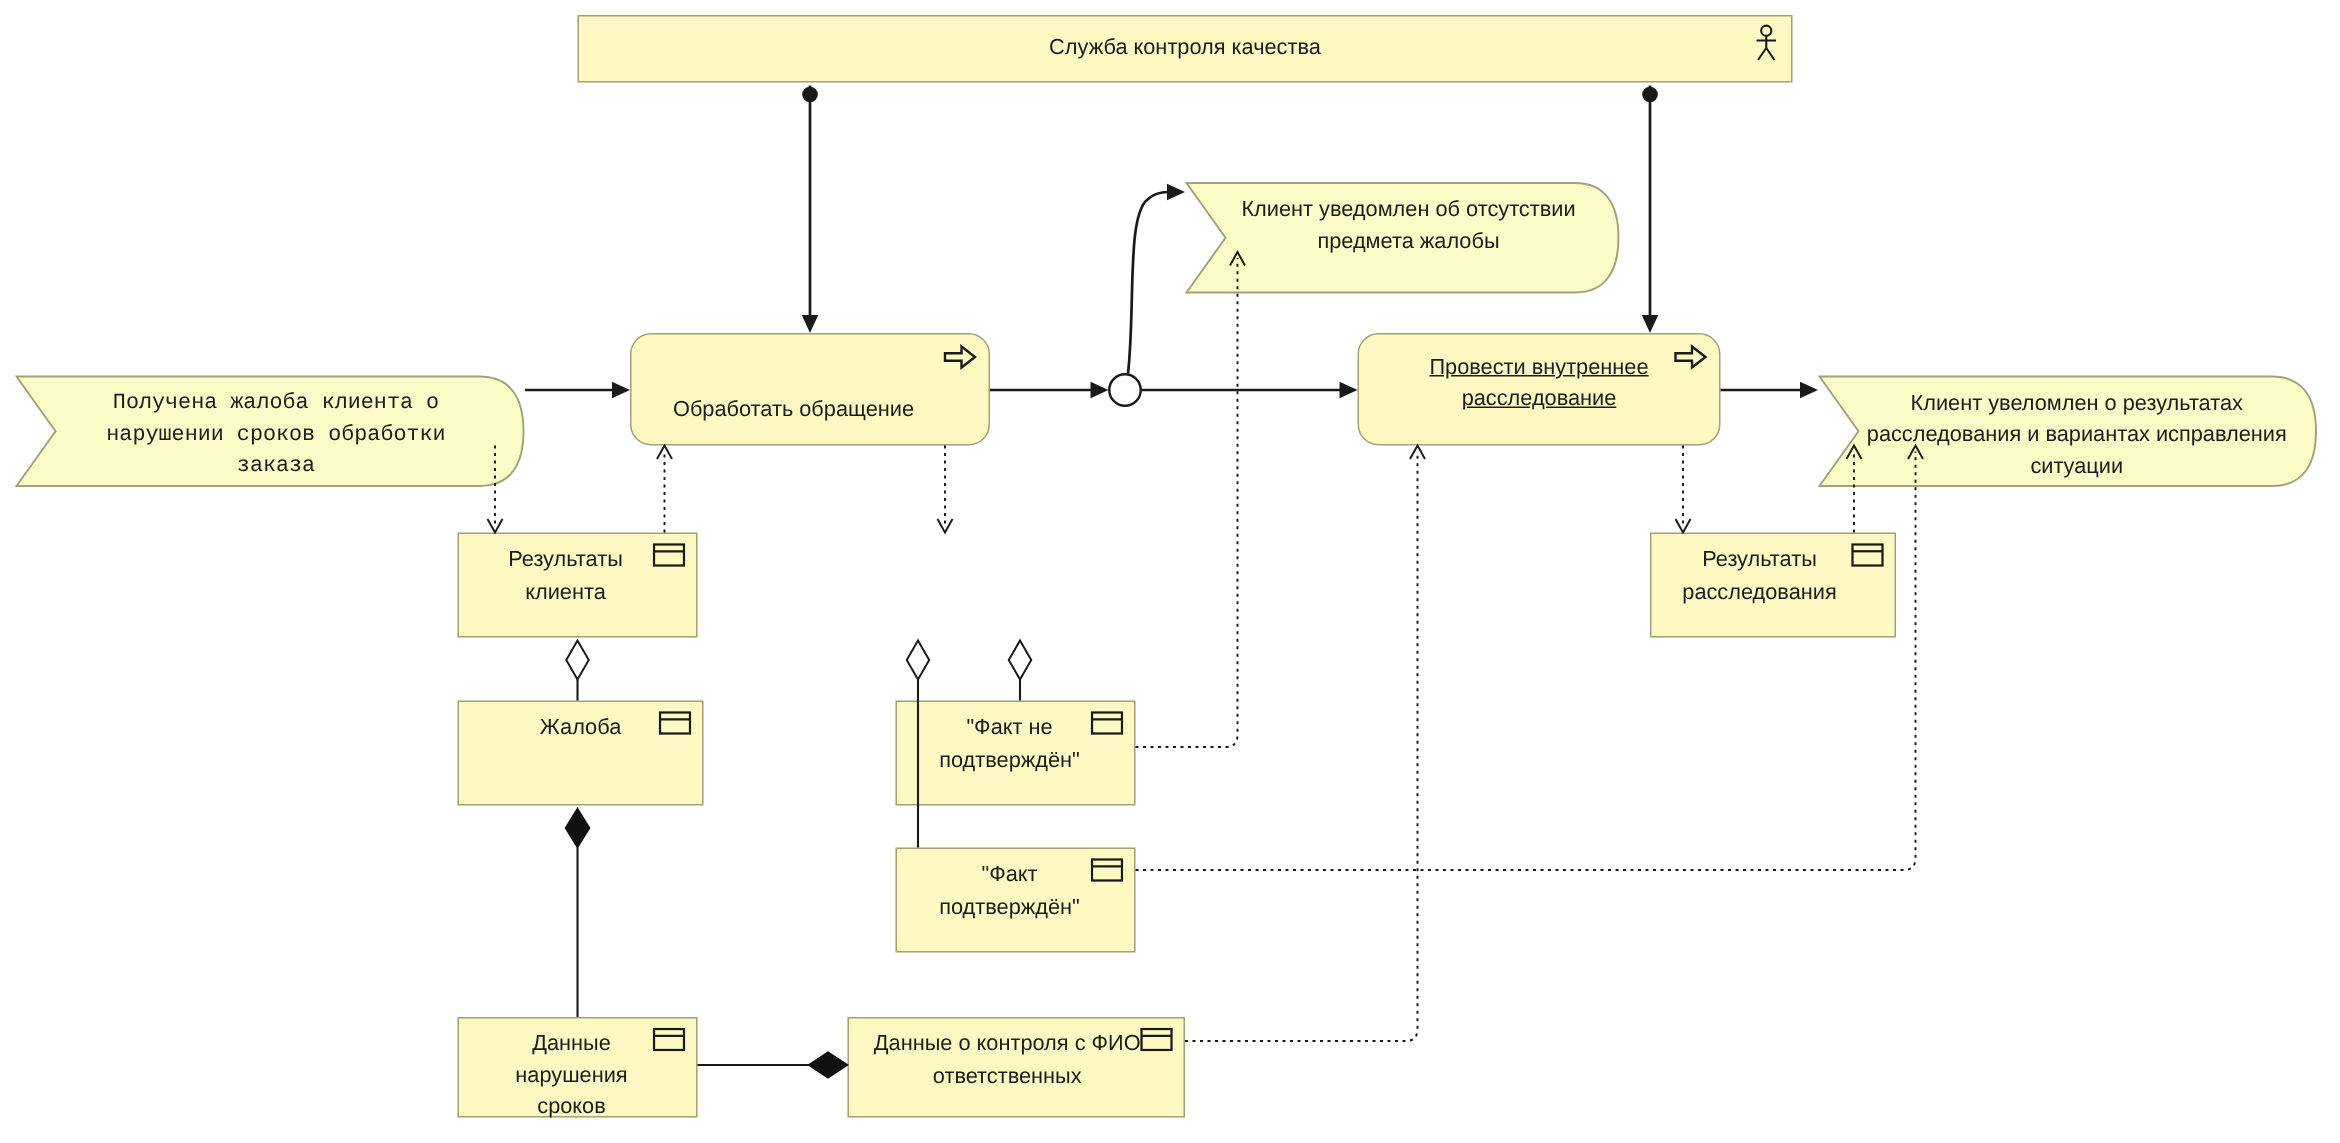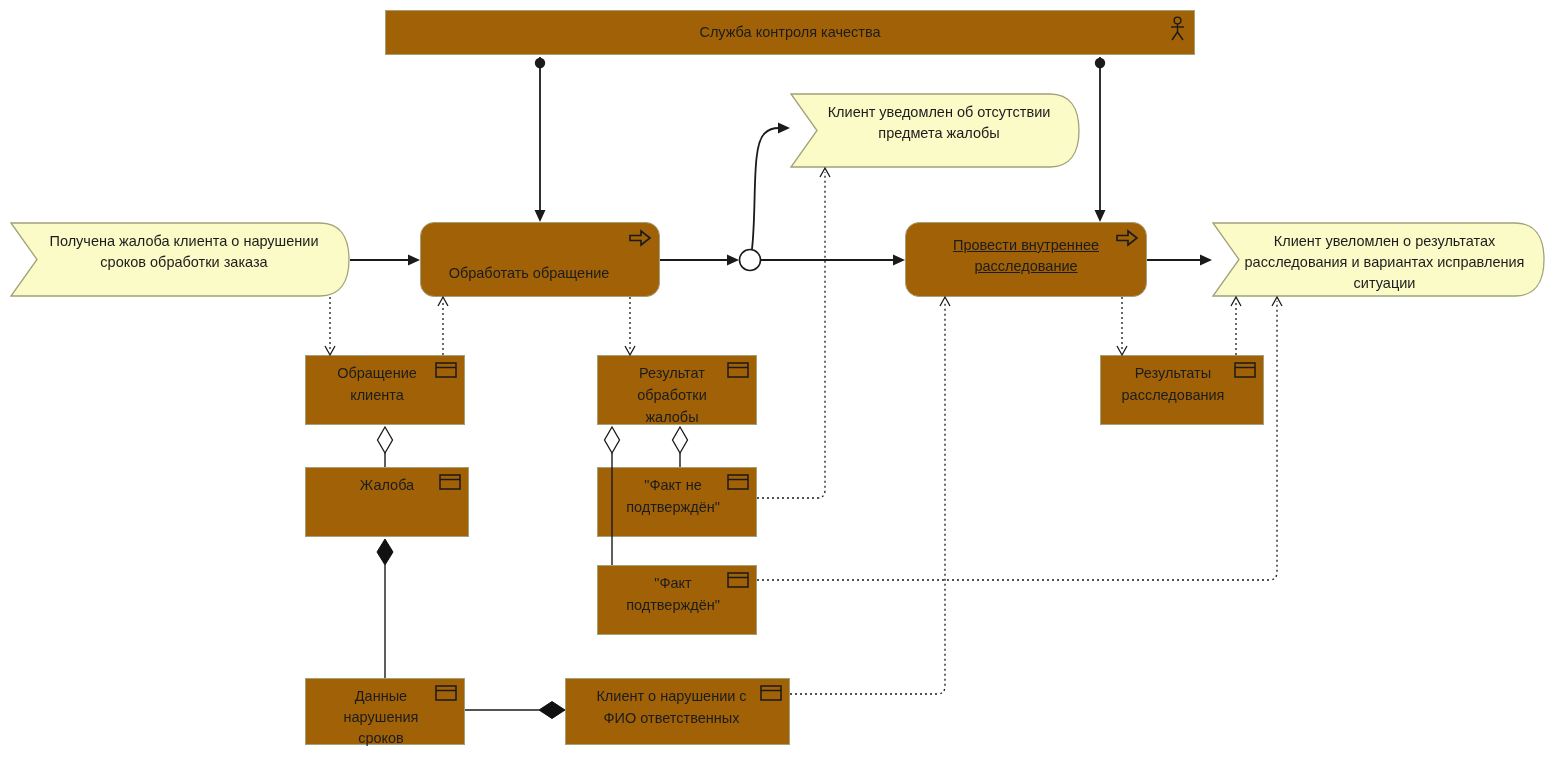--- a/index.html
+++ b/index.html
@@ -1,28 +1,28 @@
 <!DOCTYPE html>
 <html><head>
 <meta charset="utf-8">
 <style>
   html,body{margin:0;padding:0;background:#ffffff;}
   #canvas{
     position:relative;width:1560px;height:762px;background:#ffffff;overflow:hidden;
     font-family:"Liberation Sans","DejaVu Sans",sans-serif;color:#1c1c1c;
   }
   .node{
-    position:absolute;box-sizing:border-box;background:#a16207;border:1.3px solid #a2a178;
+    position:absolute;box-sizing:border-box;background:#fef9c3;border:1.3px solid #a2a178;
     font-size:14.5px;line-height:1.45;text-align:center;
   }
   .node .lbl{position:relative;z-index:2;}
   .actor-box{display:flex;align-items:center;justify-content:center;}
   .process{border-radius:14px;display:flex;justify-content:center;padding-top:12px;}
   .bobject{display:flex;justify-content:center;padding-top:7px;line-height:1.5;}
-  .event{background:transparent;border:none;display:flex;justify-content:center;padding-top:9px;}
+  .event{background:transparent;border:none;display:flex;justify-content:center;padding-top:9px;margin-top:28px;}
   .event .shape{position:absolute;left:0;top:0;z-index:0;}
   .event .lbl{padding:0 26px 0 34px;}
   .corner-icon{position:absolute;top:6px;right:7px;z-index:3;}
   .actor-ic{position:absolute;top:5px;right:9px;z-index:3;}
   #wires{position:absolute;left:0;top:0;z-index:4;pointer-events:none;}
   .wire{stroke:#1a1a1a;fill:none;}
   .wire.main{stroke-width:1.8px;}
   .wire.thin{stroke-width:1.4px;}
   .wire.dash{stroke-width:1.3px;stroke-dasharray:2 3;}
   .fillhead{fill:#1a1a1a;stroke:none;}
@@ -134,21 +134,21 @@
           <circle cx="7.5" cy="4.5" r="3.4"></circle>
           <line x1="7.5" y1="8" x2="7.5" y2="16"></line>
           <line x1="1" y1="11" x2="14" y2="11"></line>
           <line x1="7.5" y1="16" x2="2" y2="24"></line>
           <line x1="7.5" y1="16" x2="13" y2="24"></line>
         </g>
       </svg>
     </span>
   </div>
 
-  <div class="node event" style="left:10px;top:222px;width:340px;height:75px;">
+  <div class="node event" style="left:10px;top:222px;width:340px;height:75px;font-family:Liberation Mono, monospace;">
     <svg class="shape" width="340" height="75">
       <path d="M1,1 L310,1 C330,1 339,15 339,37.5 C339,60 330,74 310,74 L1,74 L27,37.5 Z" fill="#fbfbc8" stroke="#a2a178" stroke-width="1.3"></path>
     </svg>
     <span class="lbl">Получена жалоба клиента о нарушении сроков обработки заказа</span>
   </div>
 
   <div class="node process" style="left:420px;top:222px;width:240px;height:75px;">
     <span class="lbl" style="padding-right:22px;margin-top:28px;">Обработать обращение</span>
     <span class="corner-icon">
       <svg width="24" height="18" viewBox="0 0 24 18">
@@ -174,48 +174,39 @@
   </div>
 
   <div class="node event" style="left:1212px;top:222px;width:333px;height:64px;">
     <svg class="shape" width="333" height="75">
       <path d="M1,1 L303,1 C323,1 332,15 332,37.5 C332,60 323,74 303,74 L1,74 L27,37.5 Z" fill="#fbfbc8" stroke="#a2a178" stroke-width="1.3"></path>
     </svg>
     <span class="lbl" style="padding:0 14px 0 26px;">Клиент увеломлен о результатах расследования и вариантах исправления ситуации</span>
   </div>
 
   <div class="node bobject" style="left:305px;top:355px;width:160px;height:70px;">
-    <span class="lbl" style="padding:0 30px 0 14px;">Обращение клиента</span>
+    <span class="lbl" style="padding:0 30px 0 14px;">Результаты клиента</span>
     <span class="corner-icon">
       <svg width="22" height="16" viewBox="0 0 22 16">
           <rect x="1" y="1" width="20" height="14" fill="none" stroke="#1a1a1a" stroke-width="1.5"></rect>
           <line x1="1" y1="5.5" x2="21" y2="5.5" stroke="#1a1a1a" stroke-width="1.5"></line>
         </svg>
     </span>
   </div>
 
   <div class="node bobject" style="left:305px;top:467px;width:164px;height:70px;">
     <span class="lbl">Жалоба</span>
     <span class="corner-icon">
       <svg width="22" height="16" viewBox="0 0 22 16">
           <rect x="1" y="1" width="20" height="14" fill="none" stroke="#1a1a1a" stroke-width="1.5"></rect>
           <line x1="1" y1="5.5" x2="21" y2="5.5" stroke="#1a1a1a" stroke-width="1.5"></line>
         </svg>
     </span>
   </div>
 
-  <div class="node bobject" style="left:597px;top:355px;width:160px;height:70px;">
-    <span class="lbl" style="padding:0 34px 0 24px;">Результат обработки жалобы</span>
-    <span class="corner-icon">
-      <svg width="22" height="16" viewBox="0 0 22 16">
-          <rect x="1" y="1" width="20" height="14" fill="none" stroke="#1a1a1a" stroke-width="1.5"></rect>
-          <line x1="1" y1="5.5" x2="21" y2="5.5" stroke="#1a1a1a" stroke-width="1.5"></line>
-        </svg>
-    </span>
-  </div>
 
   <div class="node bobject" style="left:597px;top:467px;width:160px;height:70px;">
     <span class="lbl" style="padding:0 26px 0 18px;">"Факт не подтверждён"</span>
     <span class="corner-icon">
       <svg width="22" height="16" viewBox="0 0 22 16">
           <rect x="1" y="1" width="20" height="14" fill="none" stroke="#1a1a1a" stroke-width="1.5"></rect>
           <line x1="1" y1="5.5" x2="21" y2="5.5" stroke="#1a1a1a" stroke-width="1.5"></line>
         </svg>
     </span>
   </div>
@@ -244,21 +235,21 @@
     <span class="lbl" style="padding:0 36px 0 28px;line-height:1.45;">Данные нарушения сроков</span>
     <span class="corner-icon">
       <svg width="22" height="16" viewBox="0 0 22 16">
           <rect x="1" y="1" width="20" height="14" fill="none" stroke="#1a1a1a" stroke-width="1.5"></rect>
           <line x1="1" y1="5.5" x2="21" y2="5.5" stroke="#1a1a1a" stroke-width="1.5"></line>
         </svg>
     </span>
   </div>
 
   <div class="node bobject" style="left:565px;top:678px;width:225px;height:67px;">
-    <span class="lbl" style="padding:0 26px 0 14px;">Клиент о нарушении с ФИО ответственных</span>
+    <span class="lbl" style="padding:0 26px 0 14px;">Данные о контроля с ФИО ответственных</span>
     <span class="corner-icon">
       <svg width="22" height="16" viewBox="0 0 22 16">
           <rect x="1" y="1" width="20" height="14" fill="none" stroke="#1a1a1a" stroke-width="1.5"></rect>
           <line x1="1" y1="5.5" x2="21" y2="5.5" stroke="#1a1a1a" stroke-width="1.5"></line>
         </svg>
     </span>
   </div>
 
 </div>
 

